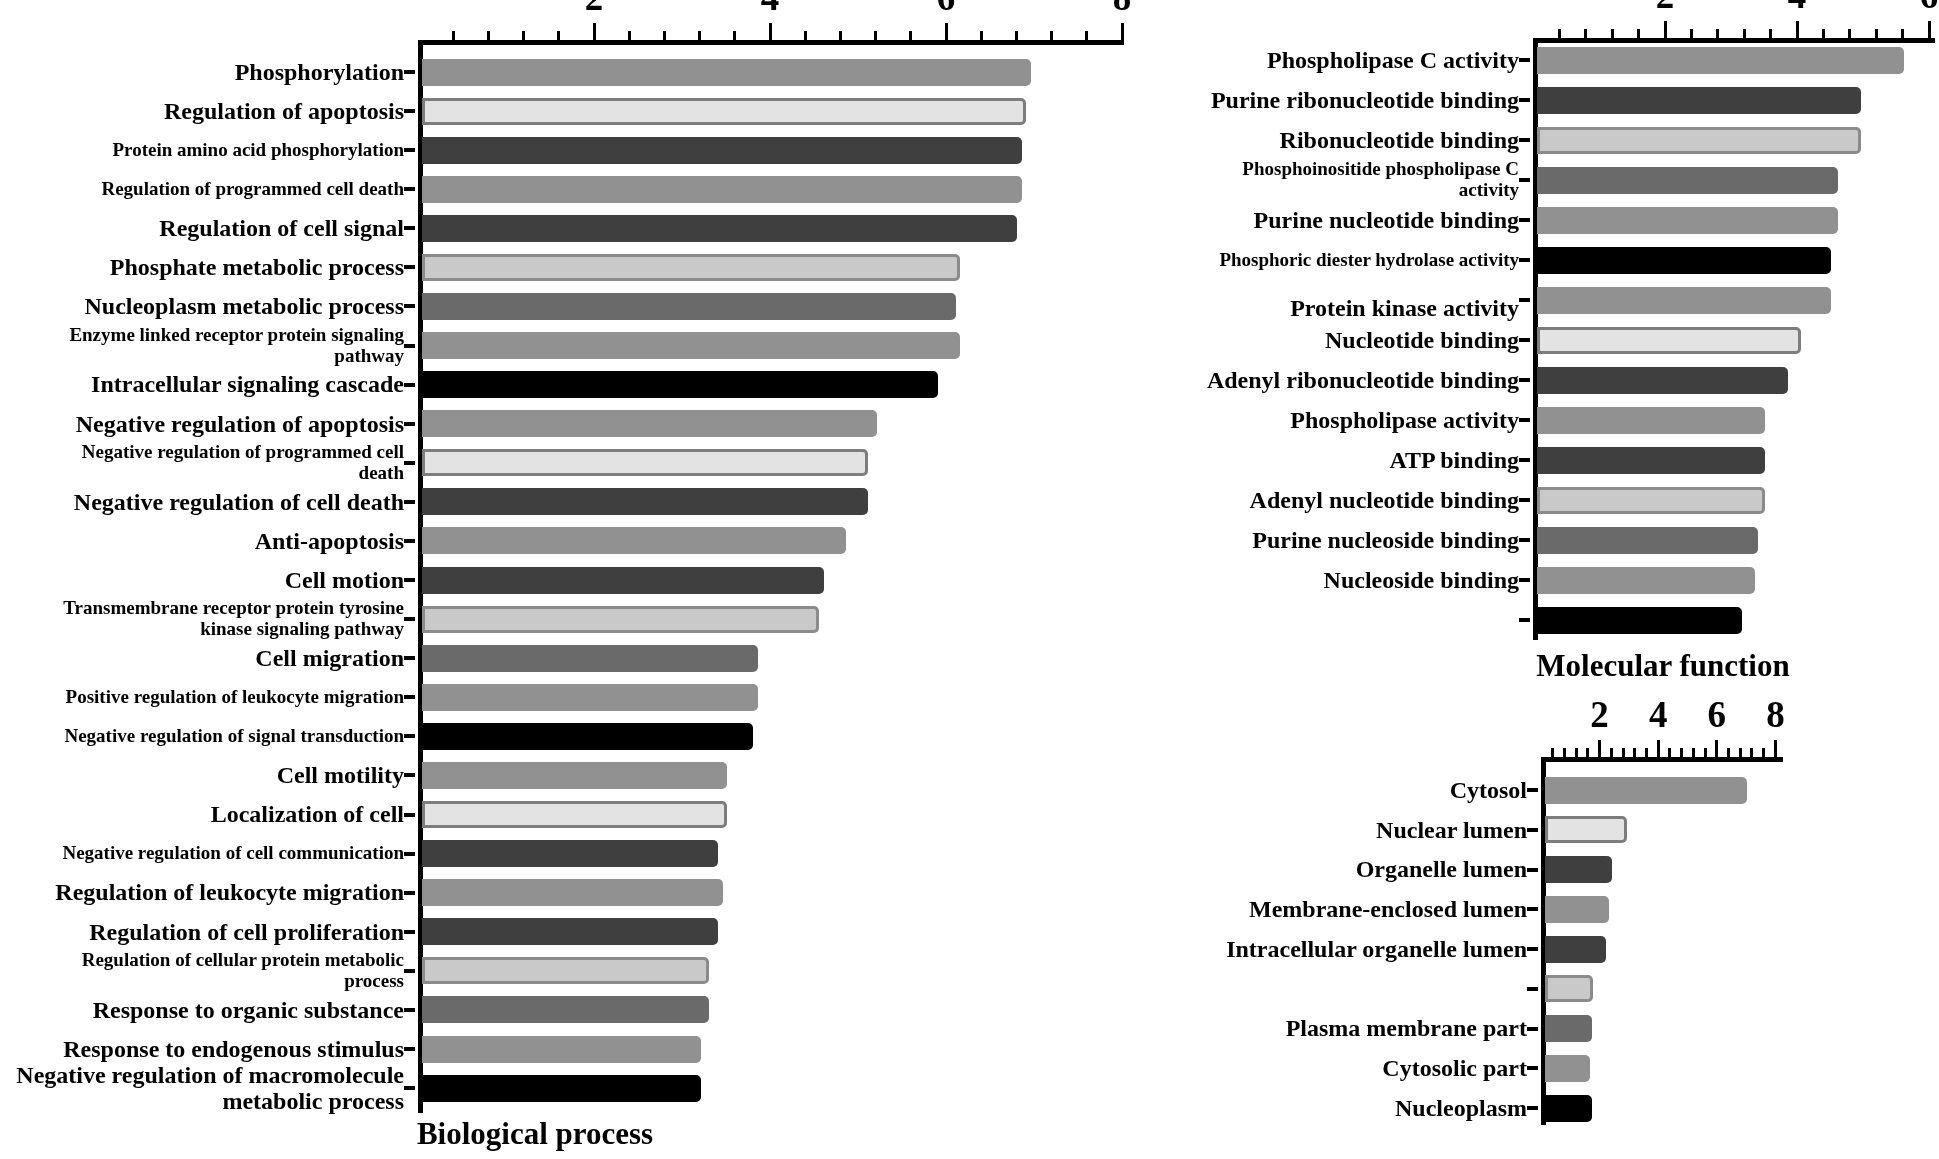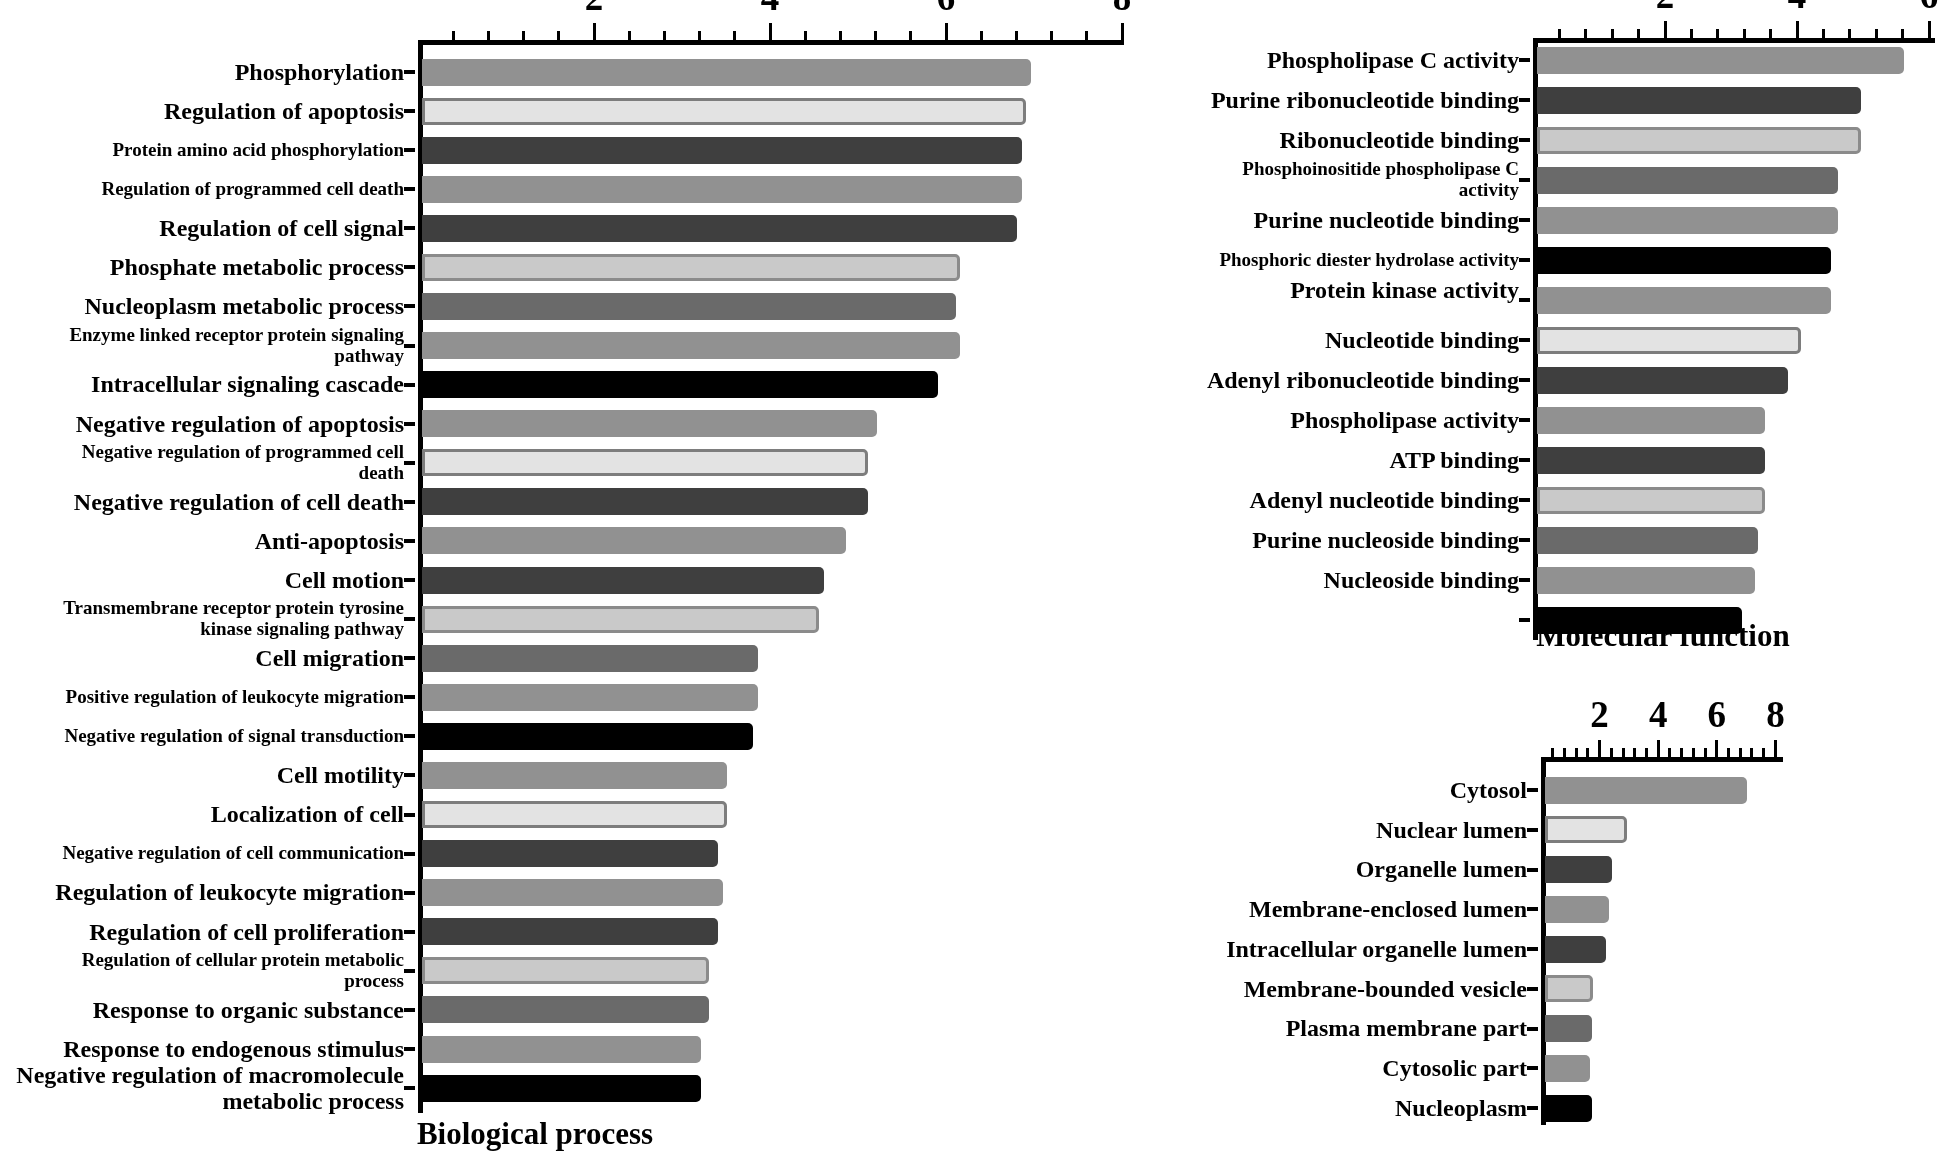--- a/index.html
+++ b/index.html
@@ -248,21 +248,21 @@
       <div class="bar-label" style="left: -374px; width: 360px; top: 162px; height: 40px;">
         <span>Purine nucleotide binding</span>
       </div>
       <div class="bar" style="left: 4px; top: 208.5px; width: 294px; height: 27px; background: rgb(0, 0, 0);"></div>
       <div class="ydash" style="top: 220px;"></div>
       <div class="bar-label small" style="left: -374px; width: 360px; top: 202px; height: 40px;">
         <span style="max-width: 330px;">Phosphoric diester hydrolase activity</span>
       </div>
       <div class="bar" style="left: 4px; top: 248.5px; width: 294px; height: 27px; background: rgb(145, 145, 145);"></div>
       <div class="ydash" style="top: 260px;"></div>
-      <div class="bar-label" style="left: -374px; width: 360px; top: 232px; height: 40px;">
+      <div class="bar-label" style="left: -374px; width: 360px; top: 250px; height: 40px;">
         <span>Protein kinase activity</span>
       </div>
       <div class="bar bordered" style="left: 4px; top: 288.5px; width: 264.3px; height: 27px; background: rgb(227, 227, 227); border: 3px solid rgb(125, 125, 125);"></div>
       <div class="ydash" style="top: 300px;"></div>
       <div class="bar-label" style="left: -374px; width: 360px; top: 282px; height: 40px;">
         <span>Nucleotide binding</span>
       </div>
       <div class="bar" style="left: 4px; top: 328.5px; width: 251.1px; height: 27px; background: rgb(63, 63, 63);"></div>
       <div class="ydash" style="top: 340px;"></div>
       <div class="bar-label" style="left: -374px; width: 360px; top: 322px; height: 40px;">
@@ -343,35 +343,32 @@
       <div class="bar-label" style="left: -354px; width: 340px; top: 132.375px; height: 39.75px;">
         <span>Membrane-enclosed lumen</span>
       </div>
       <div class="bar" style="left: 4px; top: 178.5px; width: 61.46px; height: 27px; background: rgb(63, 63, 63);"></div>
       <div class="ydash" style="top: 190px;"></div>
       <div class="bar-label" style="left: -354px; width: 340px; top: 172.125px; height: 39.75px;">
         <span>Intracellular organelle lumen</span>
       </div>
       <div class="bar bordered" style="left: 4px; top: 218.25px; width: 48.275px; height: 27px; background: rgb(201, 201, 201); border: 3px solid rgb(139, 139, 139);"></div>
       <div class="ydash" style="top: 229.75px;"></div>
-      <div class="bar-label" style="left: -354px; width: 340px; top: 211.875px; height: 39.75px;">
-        <span>Membrane-bounded vesicle</span>
-      </div>
       <div class="bar" style="left: 4px; top: 258px; width: 46.81px; height: 27px; background: rgb(106, 106, 106);"></div>
       <div class="ydash" style="top: 269.5px;"></div>
       <div class="bar-label" style="left: -354px; width: 340px; top: 251.625px; height: 39.75px;">
         <span>Plasma membrane part</span>
       </div>
       <div class="bar" style="left: 4px; top: 297.75px; width: 45.345px; height: 27px; background: rgb(145, 145, 145);"></div>
       <div class="ydash" style="top: 309.25px;"></div>
       <div class="bar-label" style="left: -354px; width: 340px; top: 291.375px; height: 39.75px;">
         <span>Cytosolic part</span>
       </div>
       <div class="bar" style="left: 4px; top: 337.5px; width: 46.81px; height: 27px; background: rgb(0, 0, 0);"></div>
       <div class="ydash" style="top: 349px;"></div>
       <div class="bar-label" style="left: -354px; width: 340px; top: 331.125px; height: 39.75px;">
         <span>Nucleoplasm</span>
       </div>
     </div>
 
   <div class="chart-title" style="left:535px;top:1116px;">Biological process</div>
-  <div class="chart-title" style="left:1663px;top:618px;">Molecular function</div>
+  <div class="chart-title" style="left:1663px;top:648px;">Molecular function</div>
 </div>
 
 </body></html>

